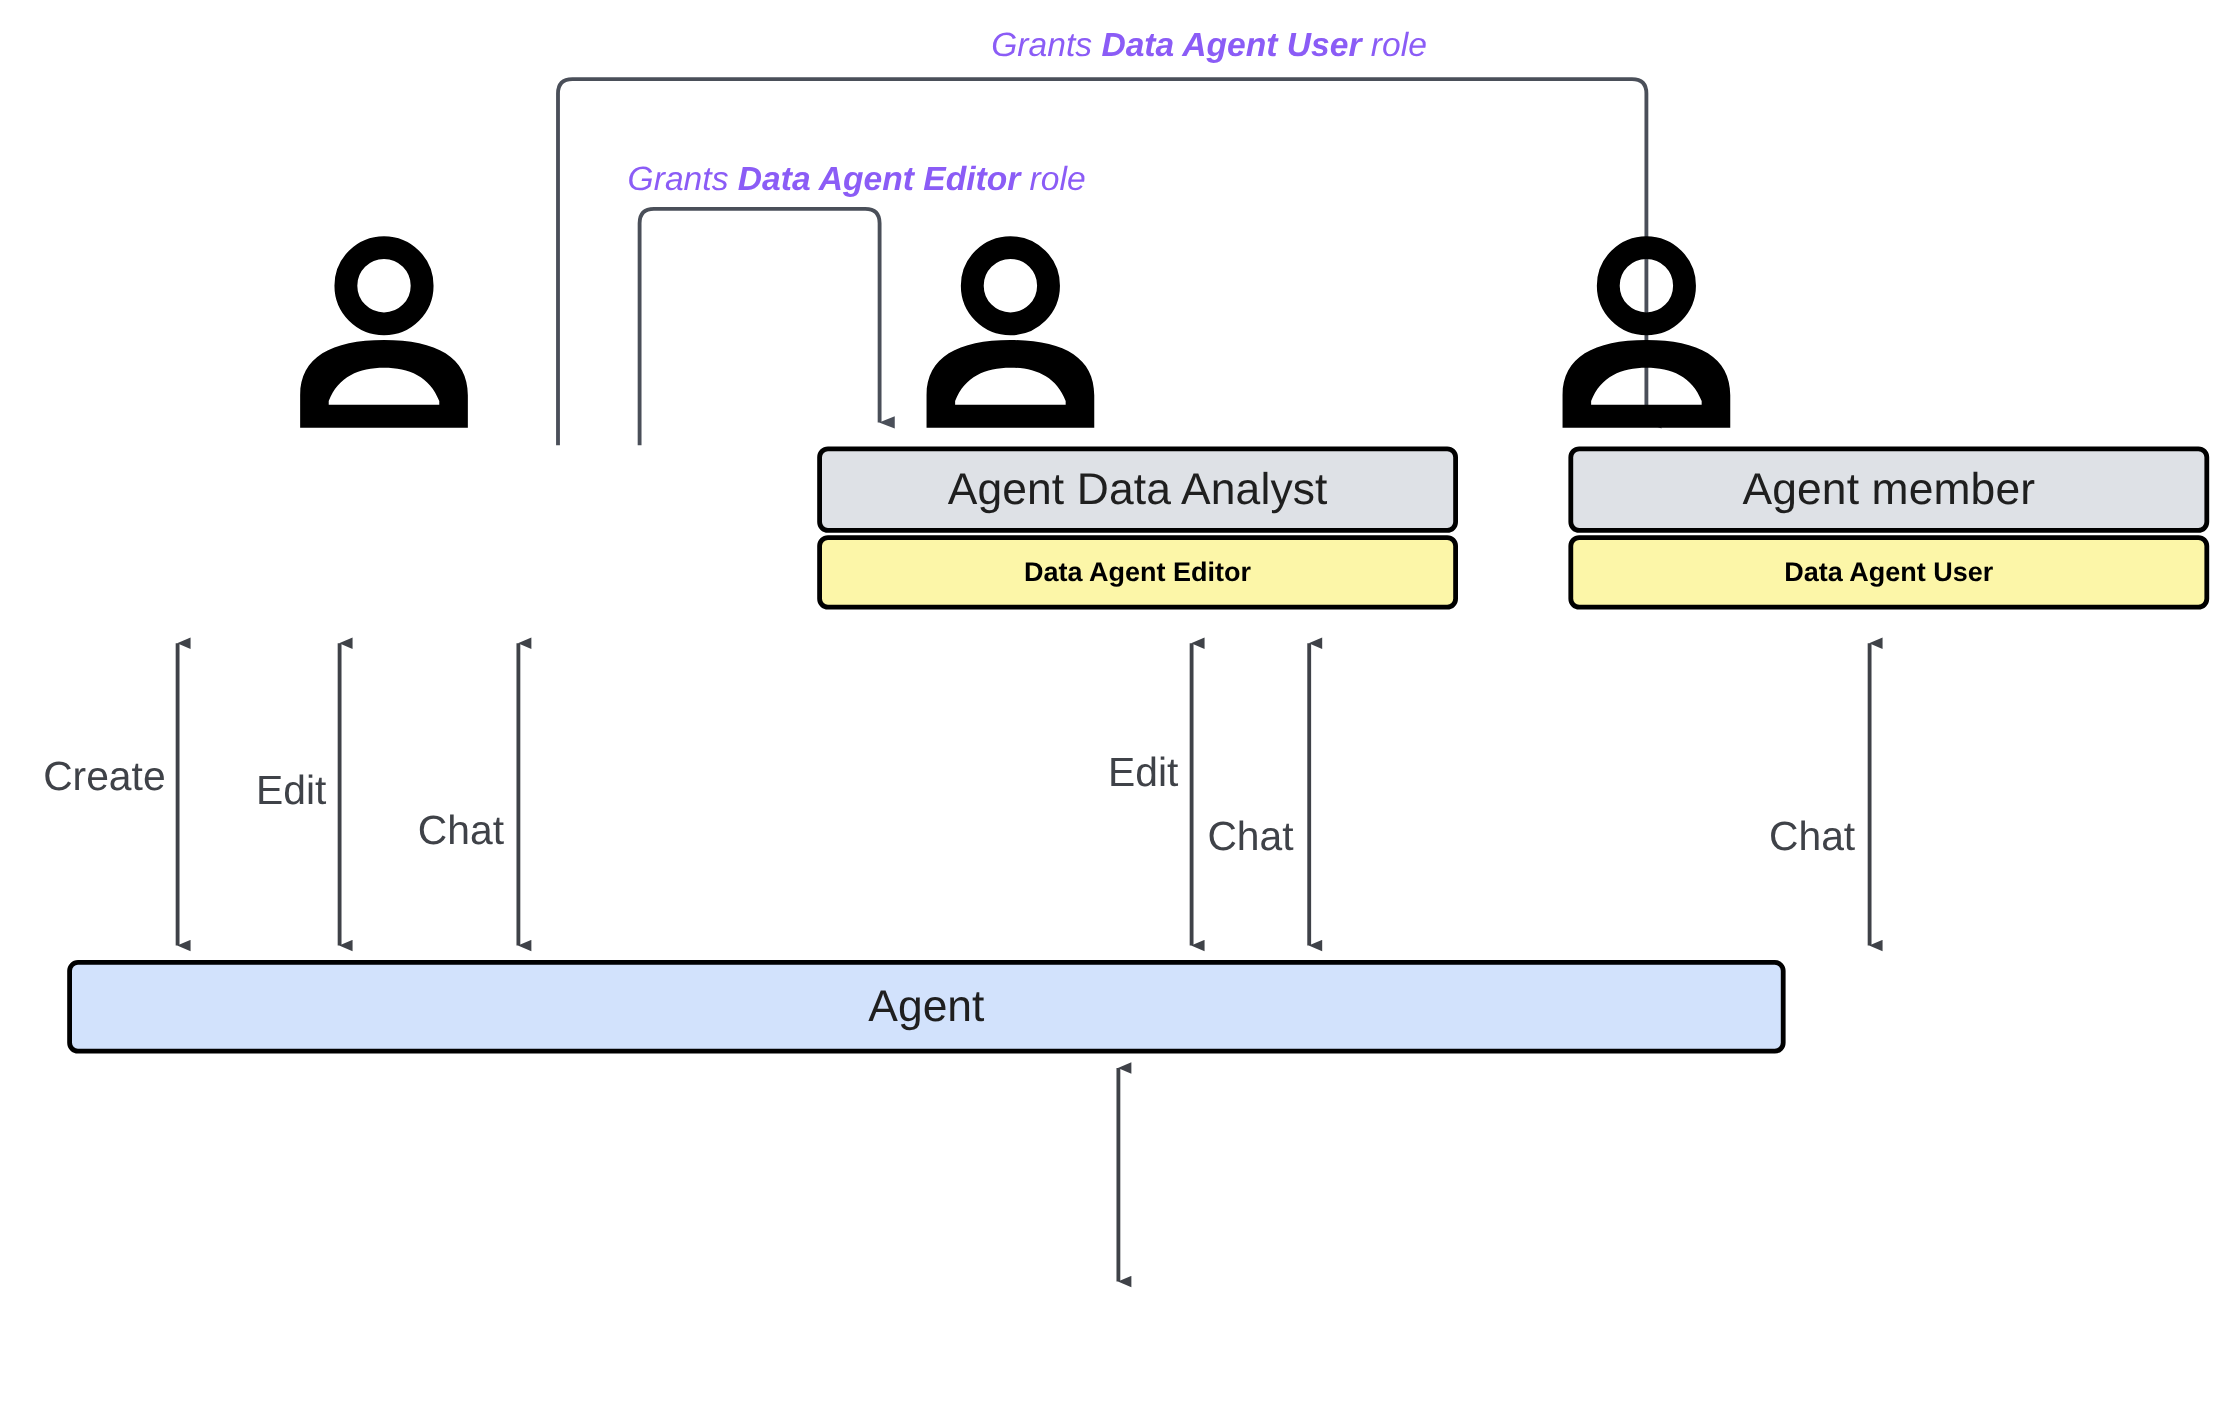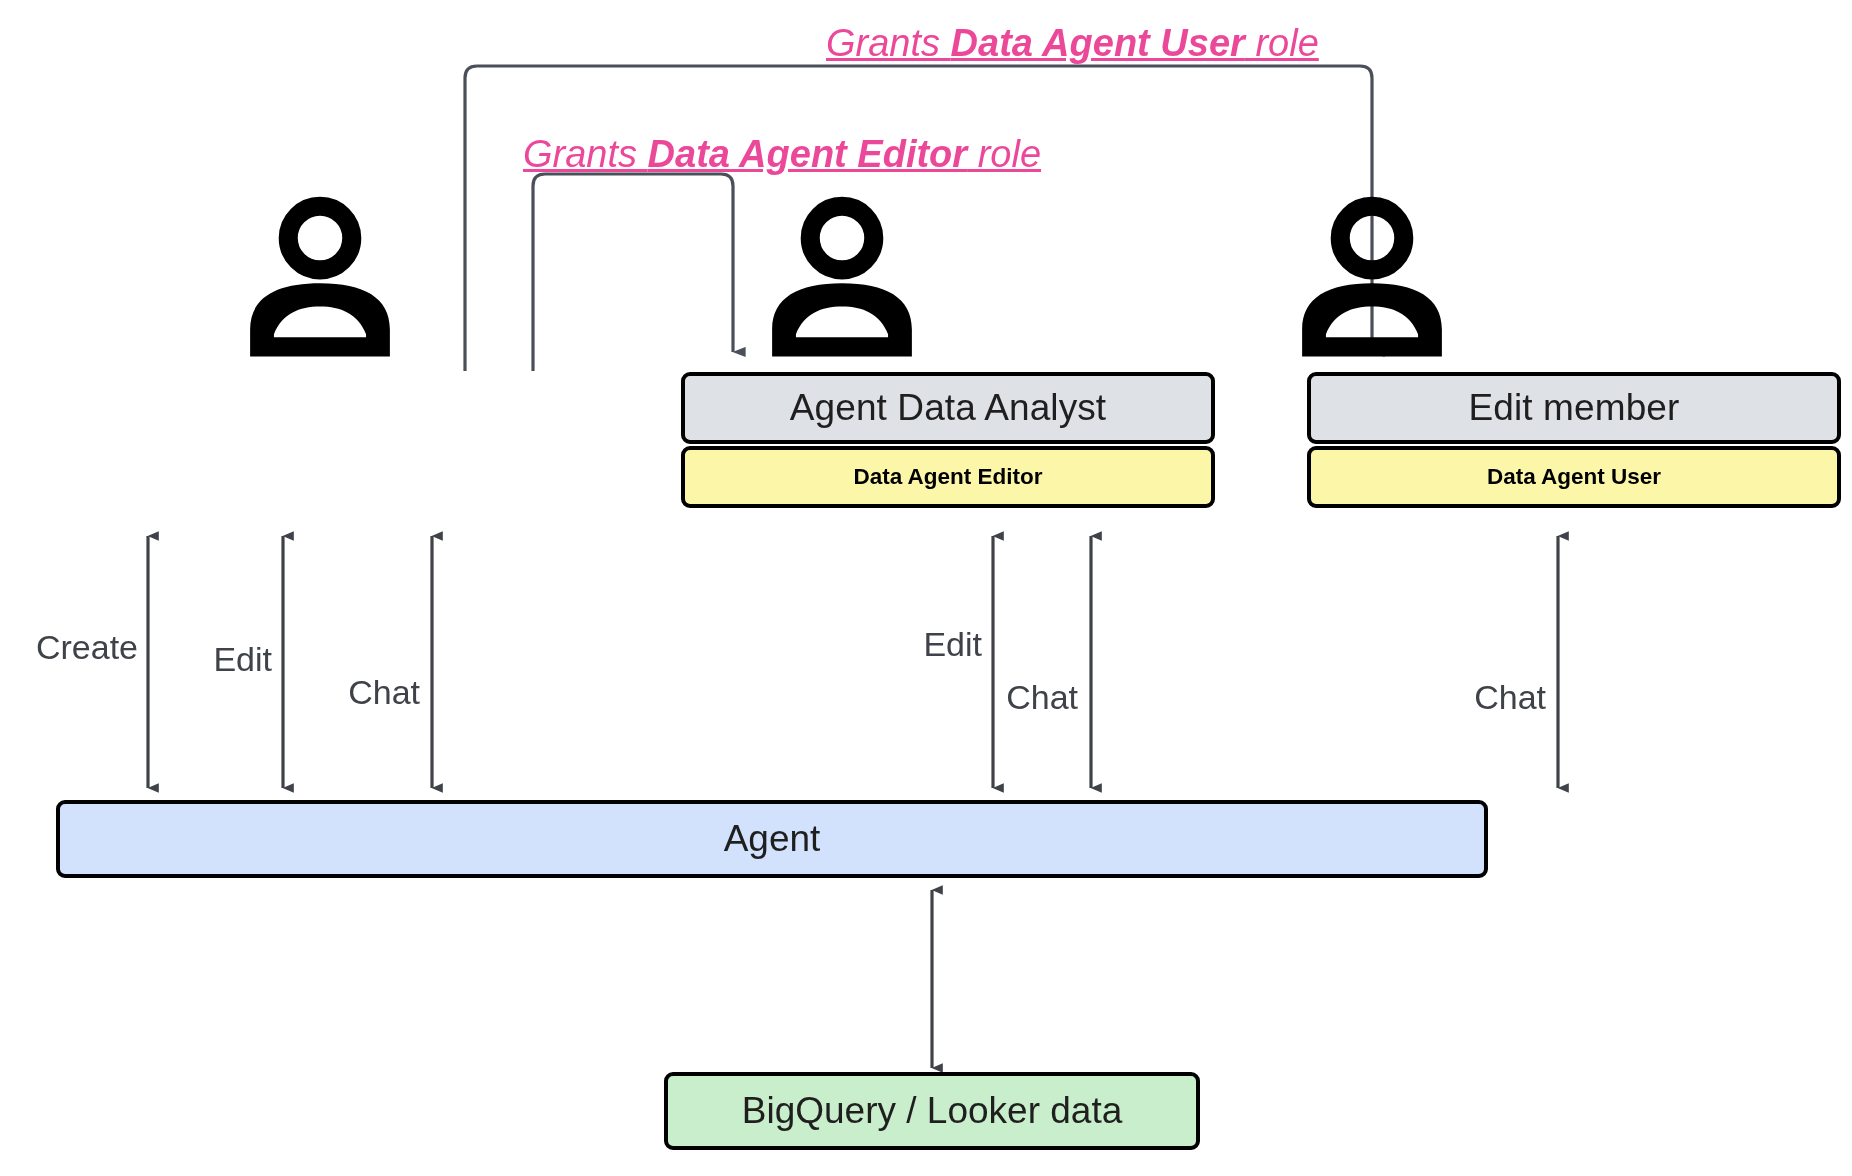--- a/index.html
+++ b/index.html
@@ -108,25 +108,24 @@
   .edge-label {
     position: absolute;
     font-size: 34px;
     color: #3f4248;
     white-space: nowrap;
     text-align: right;
   }
 
   .grant-label {
     position: absolute;
-    font-size: 38px;
+    font-size: 28px;
     font-style: italic;
-    color: #ec4899;
-    white-space: nowrap;
-    text-decoration: underline;
+    color: #8b5cf6;
+    white-space: nowrap;
   }
   .grant-label b { font-weight: bold; font-style: italic; }
 </style>
 </head>
 <body>
 
 <div id="stage">
 
   <svg id="connectors" viewBox="0 0 1852 1176" xmlns="http://www.w3.org/2000/svg">
     <defs>
@@ -191,21 +190,21 @@
 
 
   <div class="role-group" style="left:681px; top:372px; width:534px;">
     <div class="box-title">Agent Data Analyst</div>
     <div class="box-role">
       <span>Data Agent Editor</span>
     </div>
   </div>
 
   <div class="role-group" style="left:1307px; top:372px; width:534px;">
-    <div class="box-title">Edit member</div>
+    <div class="box-title">Agent member</div>
     <div class="box-role">
       <span>Data Agent User</span>
     </div>
   </div>
 
   <div class="edge-label" style="left:0px; top:628px; width:138px;">Create</div>
 
   <div class="edge-label" style="left:130px; top:640px; width:142px;">Edit</div>
 
   <div class="edge-label" style="left:272px; top:673px; width:148px;">Chat</div>
@@ -213,17 +212,14 @@
   <div class="edge-label" style="left:840px; top:625px; width:142px;">Edit</div>
 
   <div class="edge-label" style="left:930px; top:678px; width:148px;">Chat</div>
 
   <div class="edge-label" style="left:1398px; top:678px; width:148px;">Chat</div>
 
   <div id="agent-bar" style="left:56px; top:800px; width:1432px; height:78px;">
     <span>Agent</span>
   </div>
 
-  <div id="data-box" style="left:664px; top:1072px; width:536px; height:78px;">
-    <span>BigQuery / Looker data</span>
-  </div>
 
 </div>
 
 </body></html>

